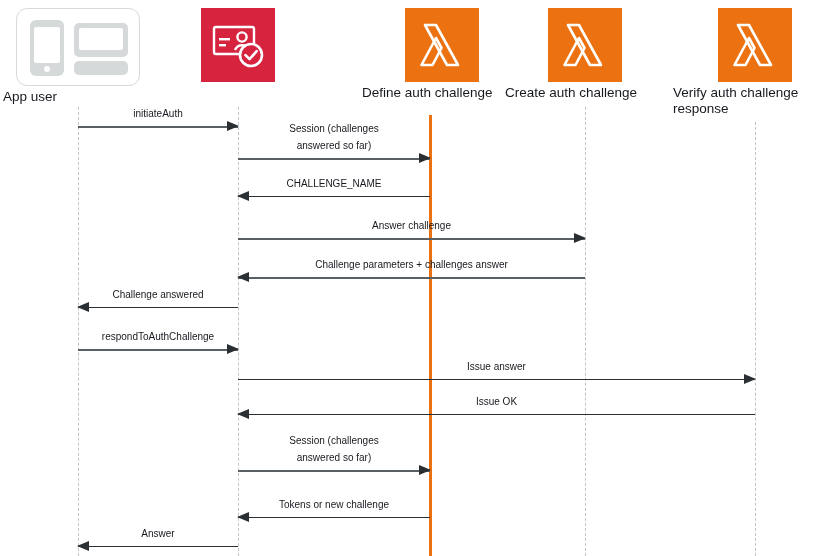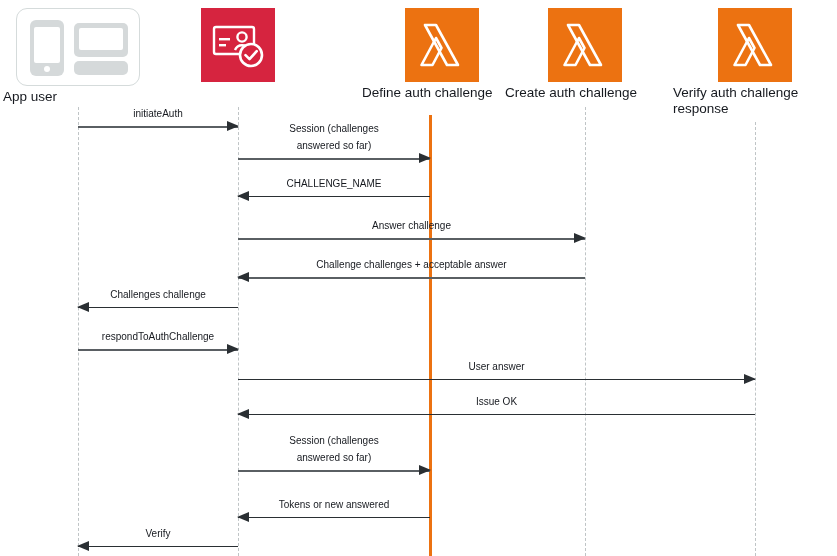--- a/index.html
+++ b/index.html
@@ -260,59 +260,59 @@
 
   <div class="msg" style="left:238px; top:238px; width:347px;">
     <div class="msg-line"></div>
     <div class="arrow-head right"></div>
     <div class="msg-label">Answer challenge</div>
   </div>
 
   <div class="msg" style="left:238px; top:277px; width:347px;">
     <div class="msg-line"></div>
     <div class="arrow-head left"></div>
-    <div class="msg-label">Challenge challenges + acceptable answer</div>
+    <div class="msg-label">Challenge parameters + challenges answer</div>
   </div>
 
   <div class="msg" style="left:78px; top:307px; width:160px;">
     <div class="msg-line thin"></div>
     <div class="arrow-head left"></div>
-    <div class="msg-label">Challenges challenge</div>
+    <div class="msg-label">Challenge answered</div>
   </div>
 
   <div class="msg" style="left:78px; top:349px; width:160px;">
     <div class="msg-line"></div>
     <div class="arrow-head right"></div>
     <div class="msg-label">respondToAuthChallenge</div>
   </div>
 
   <div class="msg" style="left:238px; top:379px; width:517px;">
     <div class="msg-line thin"></div>
     <div class="arrow-head right"></div>
-    <div class="msg-label">User answer</div>
+    <div class="msg-label">Issue answer</div>
   </div>
 
   <div class="msg" style="left:238px; top:414px; width:517px;">
     <div class="msg-line thin"></div>
     <div class="arrow-head left"></div>
     <div class="msg-label">Issue OK</div>
   </div>
 
   <div class="msg" style="left:238px; top:470px; width:192px;">
     <div class="msg-line"></div>
     <div class="arrow-head right"></div>
     <div class="msg-label">Session (challenges
 answered so far)</div>
   </div>
 
   <div class="msg" style="left:238px; top:517px; width:192px;">
     <div class="msg-line thin"></div>
     <div class="arrow-head left"></div>
-    <div class="msg-label">Tokens or new answered</div>
+    <div class="msg-label">Tokens or new challenge</div>
   </div>
 
   <div class="msg" style="left:78px; top:546px; width:160px;">
     <div class="msg-line thin"></div>
     <div class="arrow-head left"></div>
-    <div class="msg-label">Verify</div>
+    <div class="msg-label">Answer</div>
   </div>
 
 </div>
 
 </body></html>

